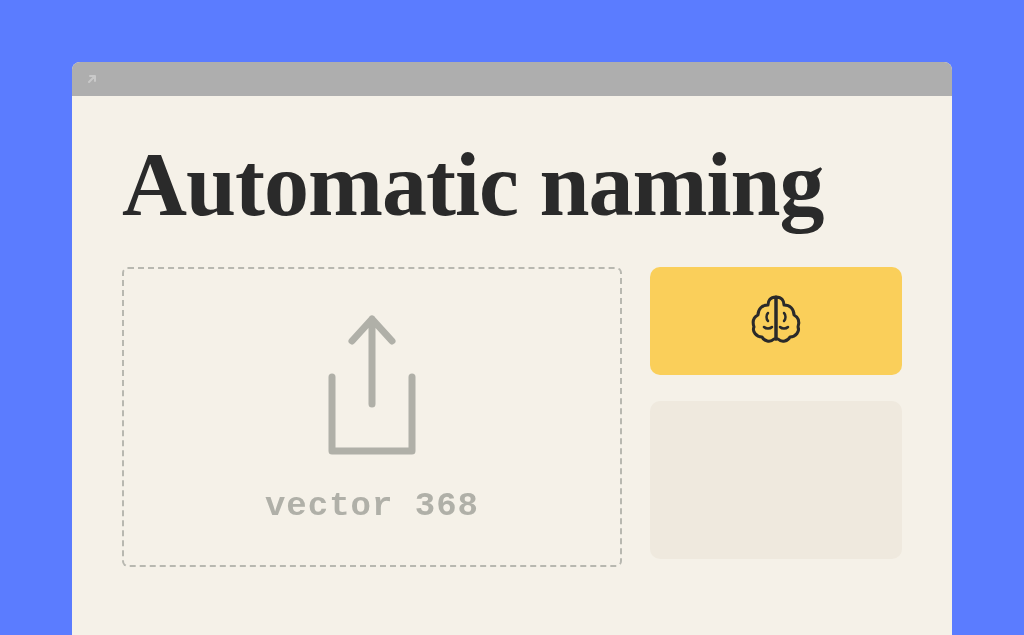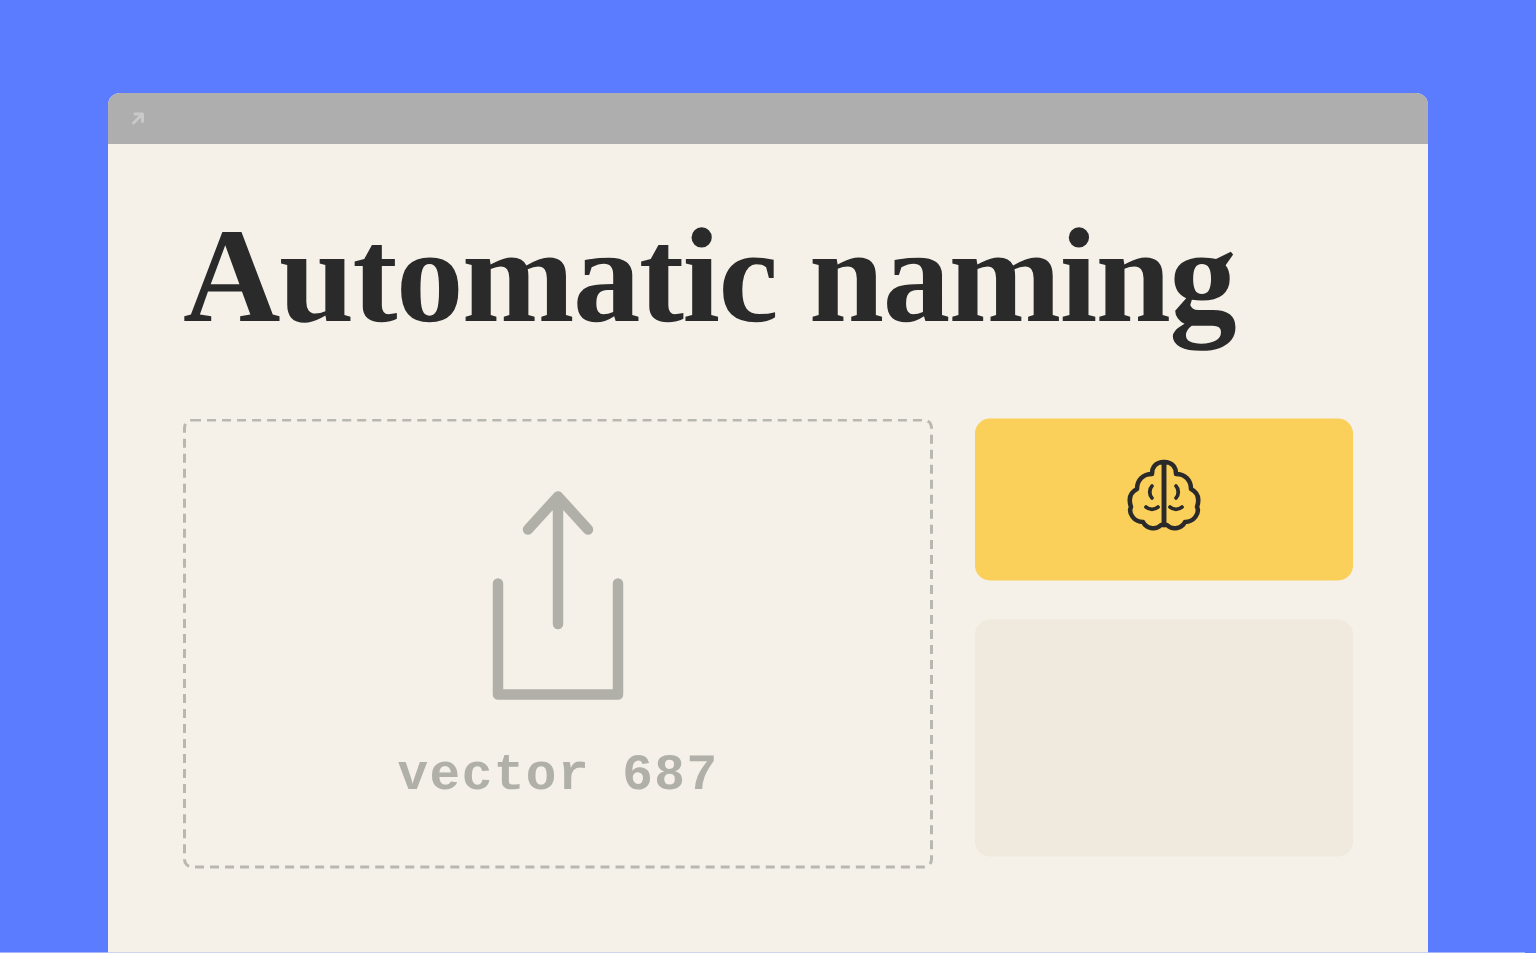--- a/index.html
+++ b/index.html
@@ -33,21 +33,21 @@
       padding: 42px 50px 0 50px;
       flex: 1;
     }
     .page-title {
       font-family: Georgia, 'Times New Roman', Times, serif;
       font-weight: 700;
       font-size: 90px;
       line-height: 1.05;
       letter-spacing: -1px;
       color: #2A2A2A;
-      margin-bottom: 46px;
+      margin-bottom: 34px;
     }
     .grid {
       display: flex;
       gap: 28px;
     }
     .dropzone {
       width: 500px;
       height: 300px;
       border: 2.5px dashed #B8B8B0;
       border-radius: 6px;
@@ -105,21 +105,21 @@
     <h1 class="page-title">Automatic naming</h1>
 
     <div class="grid">
       <div class="dropzone">
         <div class="upload-wrap">
           <svg width="130" height="160" viewBox="0 0 130 160" fill="none">
             <path d="M65 95 L65 10 M45 32 L65 10 L85 32" stroke="#B0B0A8" stroke-width="7" stroke-linecap="round" stroke-linejoin="round"></path>
             <path d="M25 68 L25 142 L105 142 L105 68" stroke="#B0B0A8" stroke-width="7" stroke-linecap="round" stroke-linejoin="round" fill="none"></path>
           </svg>
         </div>
-        <div class="layer-label">vector 687</div>
+        <div class="layer-label">vector 368</div>
       </div>
 
       <div class="side">
         <div class="brain-card">
           <span>
             <svg width="64" height="56" viewBox="0 0 64 56" fill="none">
               <path d="M32 6 C26 6 24 10 24 14 C18 14 14 18 14 24 C10 26 8 30 10 36 C8 40 12 46 18 46 C20 50 26 52 30 48 L32 48 L32 6 Z" stroke="#2A2A2A" stroke-width="3" fill="none" stroke-linejoin="round"></path>
               <path d="M32 6 C38 6 40 10 40 14 C46 14 50 18 50 24 C54 26 56 30 54 36 C56 40 52 46 46 46 C44 50 38 52 34 48 L32 48 L32 6 Z" stroke="#2A2A2A" stroke-width="3" fill="none" stroke-linejoin="round"></path>
               <path d="M24 22 C22 24 22 28 24 30" stroke="#2A2A2A" stroke-width="2.5" fill="none" stroke-linecap="round"></path>
               <path d="M40 22 C42 24 42 28 40 30" stroke="#2A2A2A" stroke-width="2.5" fill="none" stroke-linecap="round"></path>

